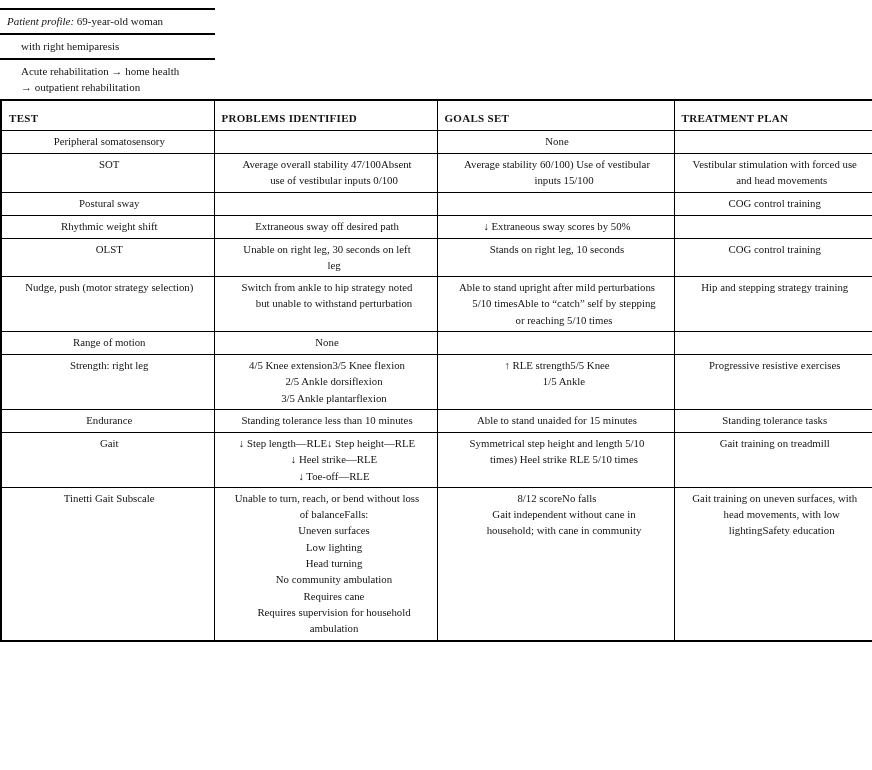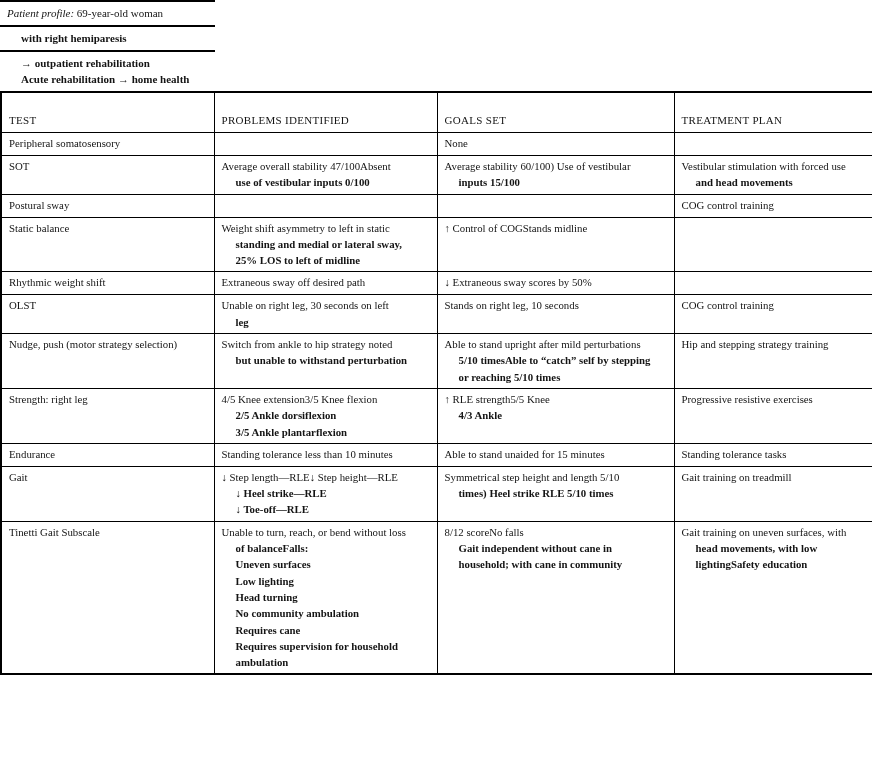--- a/index.html
+++ b/index.html
@@ -10,75 +10,77 @@
     color: #141414;
     font-family: "Liberation Serif", serif;
     position: relative;
     box-sizing: border-box;
   }
   
   .info-panel {
     width: 215px;
     border-top: 2px solid #000;
     box-sizing: border-box;
+    margin-top: 8px;
   }
   .info-section {
     border-bottom: 2px solid #000;
     padding: 3px 5px 4px 7px;
   }
   .info-section:last-child { border-bottom: none; }
   .info-label { font-style: italic; }
   
   .ln {
     font-size: 10.8px;
     line-height: 16.3px;
     padding-left: 15px;
     text-indent: -15px;
   }
-  .ln.ind { padding-left: 29px; font-weight: bold; }
+  .ln.ind { padding-left: 29px; }
   .info-panel .ln { font-size: 11px; line-height: 16px; }
   
   table.case-table {
     border-collapse: collapse;
     table-layout: fixed;
     width: 872px;
     border: 2px solid #000;
   }
   .case-table th, .case-table td {
     border: 1px solid #000;
     vertical-align: top;
     text-align: left;
     padding: 2px 4px 3px 7px;
     overflow: hidden;
     font-weight: normal;
   }
   .case-table th {
     font-size: 11px;
     line-height: 17px;
     letter-spacing: 0.3px;
-    padding-top: 19px;
+    padding-top: 9px;
     padding-bottom: 3px;
-  }
-  .case-table td { height: 17px; }
+    font-weight: bold;
+  }
+  .case-table td { height: 17px; text-align: center; }
 </style>
 </head>
 <body>
 
 <div class="page">
 
   <div class="info-panel">
       <div class="info-section">
         <div class="ln"><span class="info-label">Patient profile:</span> 69-year-old woman</div>
       </div>
       <div class="info-section">
         <div class="ln ind">with right hemiparesis</div>
       </div>
       <div class="info-section">
+        <div class="ln ind">Acute rehabilitation → home health</div>
         <div class="ln ind">→ outpatient rehabilitation</div>
-        <div class="ln ind">Acute rehabilitation → home health</div>
       </div>
     </div>
 
   <table class="case-table">
     <colgroup>
       <col style="width:213px">
       <col style="width:223px">
       <col style="width:237px">
       <col style="width:199px">
     </colgroup>
@@ -123,34 +125,20 @@
             <div class="ln">Postural sway</div>
           </td>
           <td></td>
           <td></td>
           <td>
             <div class="ln">COG control training</div>
           </td>
         </tr>
         <tr>
           <td>
-            <div class="ln">Static balance</div>
-          </td>
-          <td>
-            <div class="ln">Weight shift asymmetry to left in static</div>
-            <div class="ln ind">standing and medial or lateral sway,</div>
-            <div class="ln ind">25% LOS to left of midline</div>
-          </td>
-          <td>
-            <div class="ln">↑ Control of COGStands midline</div>
-          </td>
-          <td></td>
-        </tr>
-        <tr>
-          <td>
             <div class="ln">Rhythmic weight shift</div>
           </td>
           <td>
             <div class="ln">Extraneous sway off desired path</div>
           </td>
           <td>
             <div class="ln">↓ Extraneous sway scores by 50%</div>
           </td>
           <td></td>
         </tr>
@@ -181,30 +169,40 @@
             <div class="ln">Able to stand upright after mild perturbations</div>
             <div class="ln ind">5/10 timesAble to “catch” self by stepping</div>
             <div class="ln ind">or reaching 5/10 times</div>
           </td>
           <td>
             <div class="ln">Hip and stepping strategy training</div>
           </td>
         </tr>
         <tr>
           <td>
+            <div class="ln">Range of motion</div>
+          </td>
+          <td>
+            <div class="ln">None</div>
+          </td>
+          <td></td>
+          <td></td>
+        </tr>
+        <tr>
+          <td>
             <div class="ln">Strength: right leg</div>
           </td>
           <td>
             <div class="ln">4/5 Knee extension3/5 Knee flexion</div>
             <div class="ln ind">2/5 Ankle dorsiflexion</div>
             <div class="ln ind">3/5 Ankle plantarflexion</div>
           </td>
           <td>
             <div class="ln">↑ RLE strength5/5 Knee</div>
-            <div class="ln ind">4/3 Ankle</div>
+            <div class="ln ind">1/5 Ankle</div>
           </td>
           <td>
             <div class="ln">Progressive resistive exercises</div>
           </td>
         </tr>
         <tr>
           <td>
             <div class="ln">Endurance</div>
           </td>
           <td>

